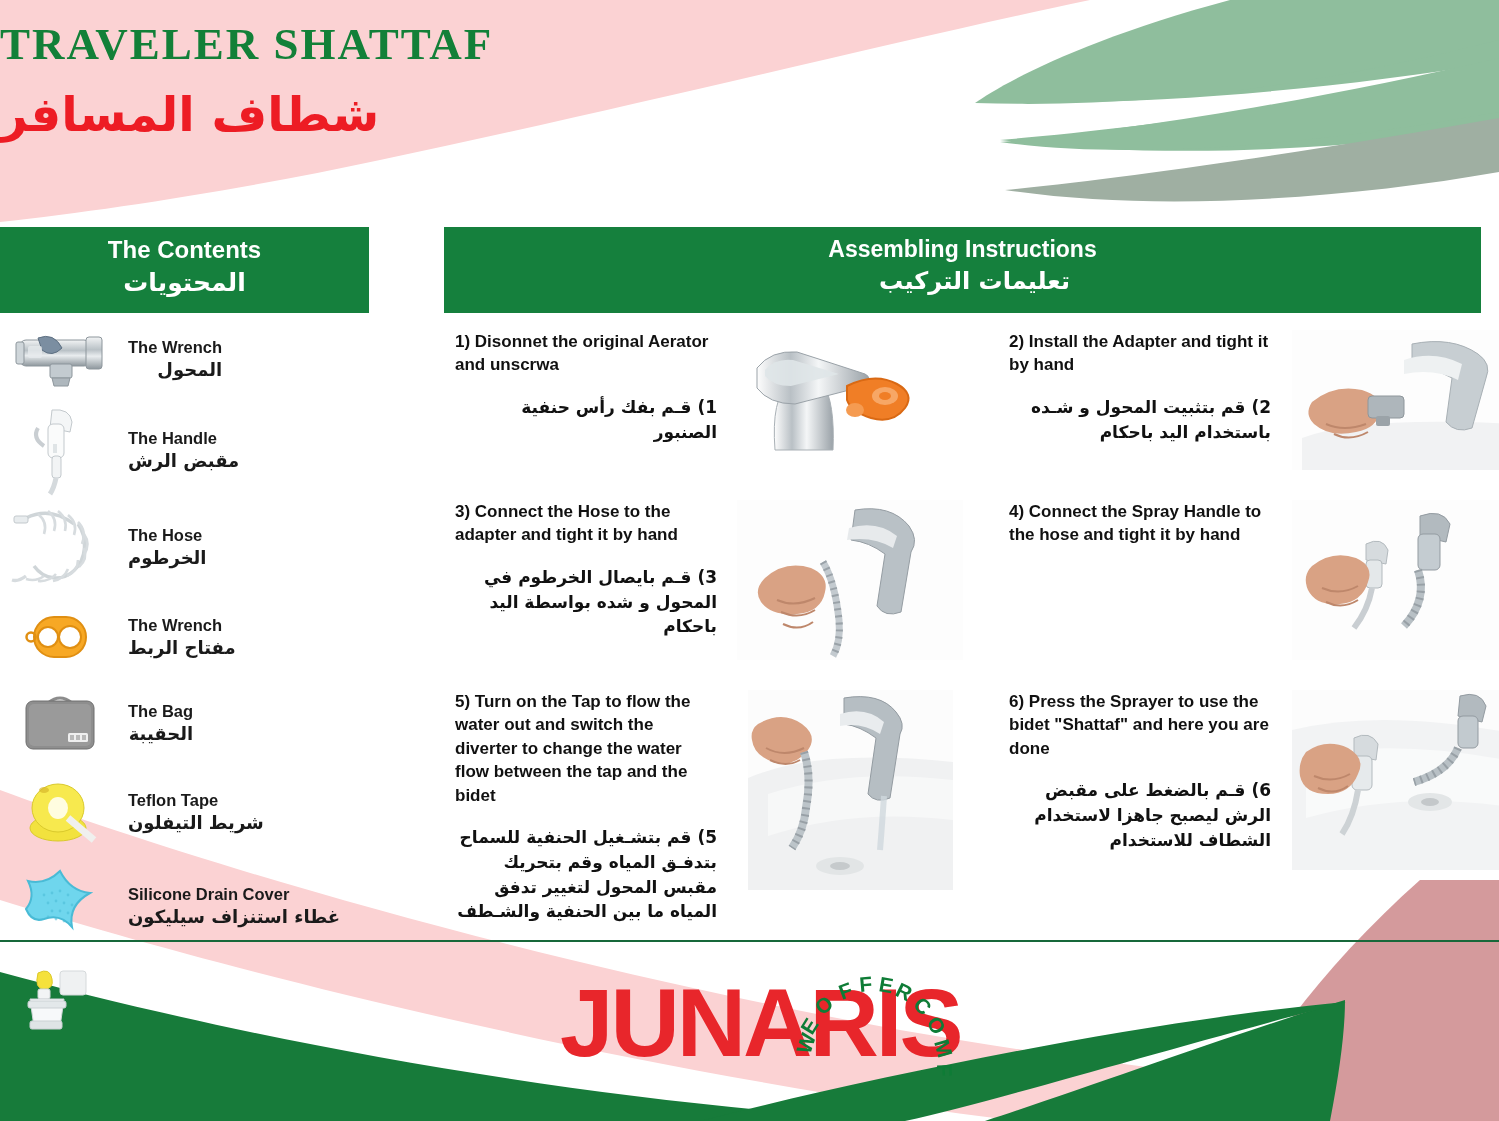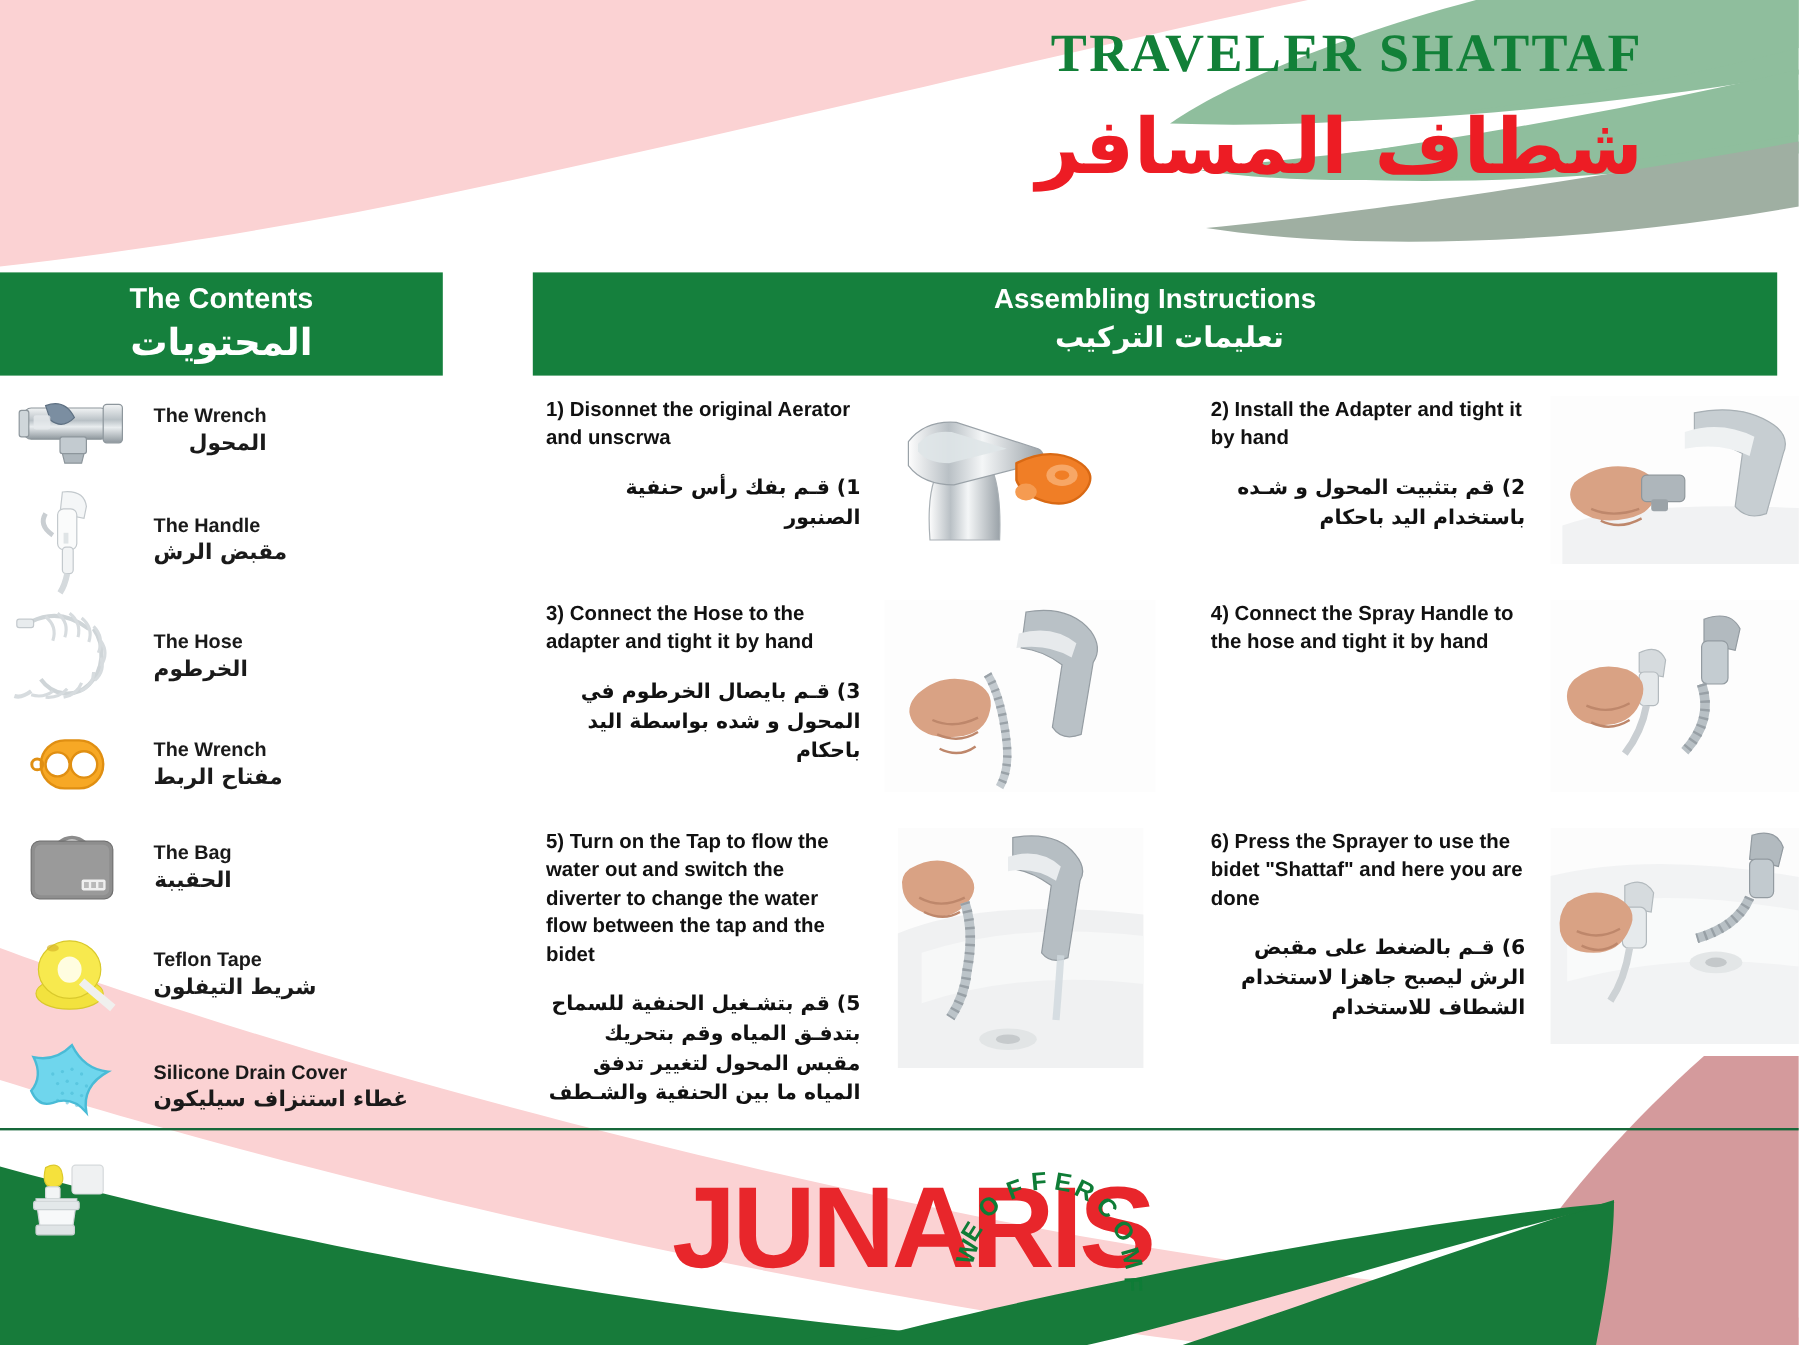--- a/index.html
+++ b/index.html
@@ -10,51 +10,51 @@
     position:relative;
     overflow:hidden;
   }
 
   
   #bg { position:absolute; inset:0; width:1499px; height:1121px; z-index:0; }
 
   
   .title-block{
     position:absolute; top:18px; left:0; width:1369px;
-    text-align:right; z-index:5;
+    text-align:left; z-index:5;
   }
   .title-en{
     font-family:"Liberation Serif", serif;
     font-weight:bold;
     font-size:45px;
     letter-spacing:2px;
     color:#128038;
   }
   .title-ar{
     font-family:"DejaVu Sans", sans-serif;
     font-weight:bold;
-    font-size:64px;
+    font-size:48px;
     color:#ED1C24;
     margin-top:16px;
     direction:rtl;
   }
 
   
   .hdr{
     position:absolute;
     background:#15803d;
     color:#ffffff;
     text-align:center;
     z-index:5;
     padding-top:8px;
   }
   #hdr-contents{ left:0; top:227px; width:369px; height:86px; }
   #hdr-instructions{ left:444px; top:227px; width:1037px; height:86px; }
   .hdr-en{ font-size:24px; font-weight:bold; line-height:1.25; }
-  .hdr-ar{ font-family:"DejaVu Sans",sans-serif; font-size:31px; font-weight:bold;
+  .hdr-ar{ font-family:"DejaVu Sans",sans-serif; font-size:25px; font-weight:bold;
            line-height:1.25; direction:rtl; margin-top:2px; }
   #hdr-instructions .hdr-en{ font-size:23px; }
   #hdr-instructions .hdr-ar{ font-size:24px;padding-left:24px; }
 
   
   #contents-list{
     position:absolute; left:0; top:320px; width:400px; z-index:4;
   }
   .content-row{
     display:flex; align-items:center;

